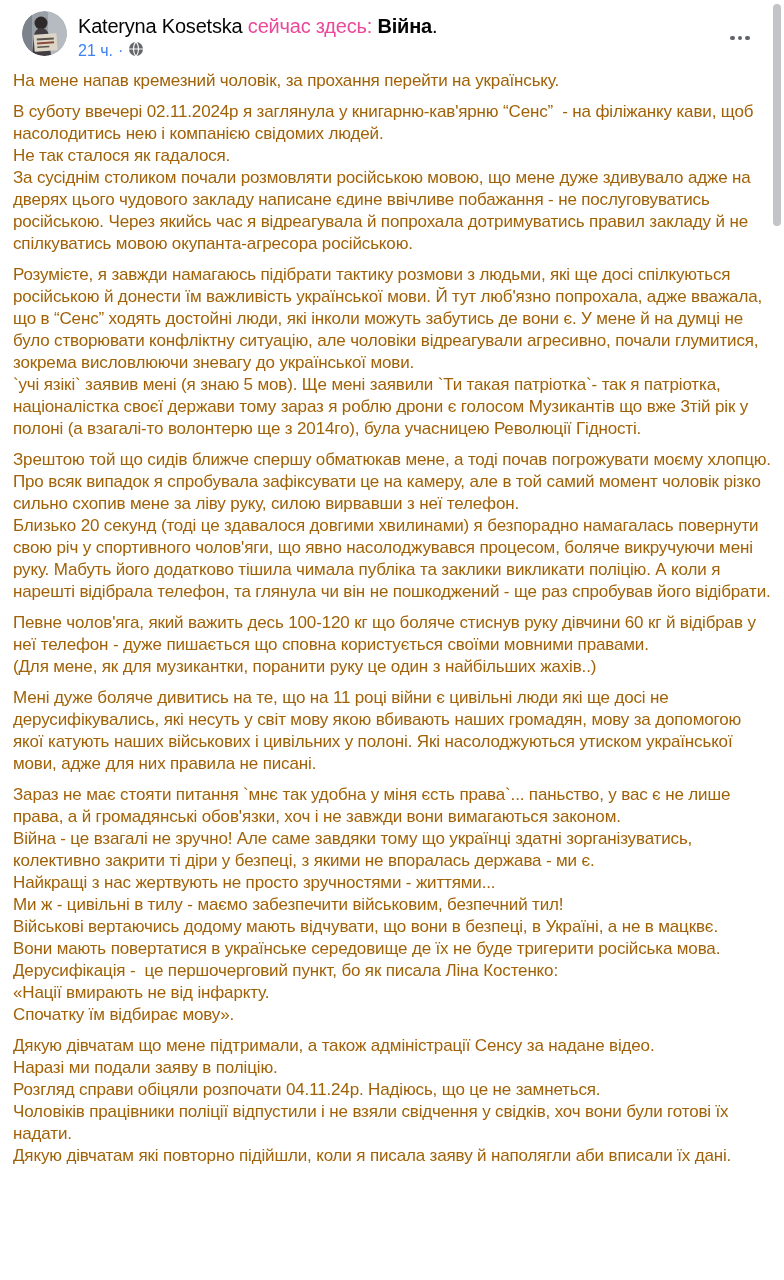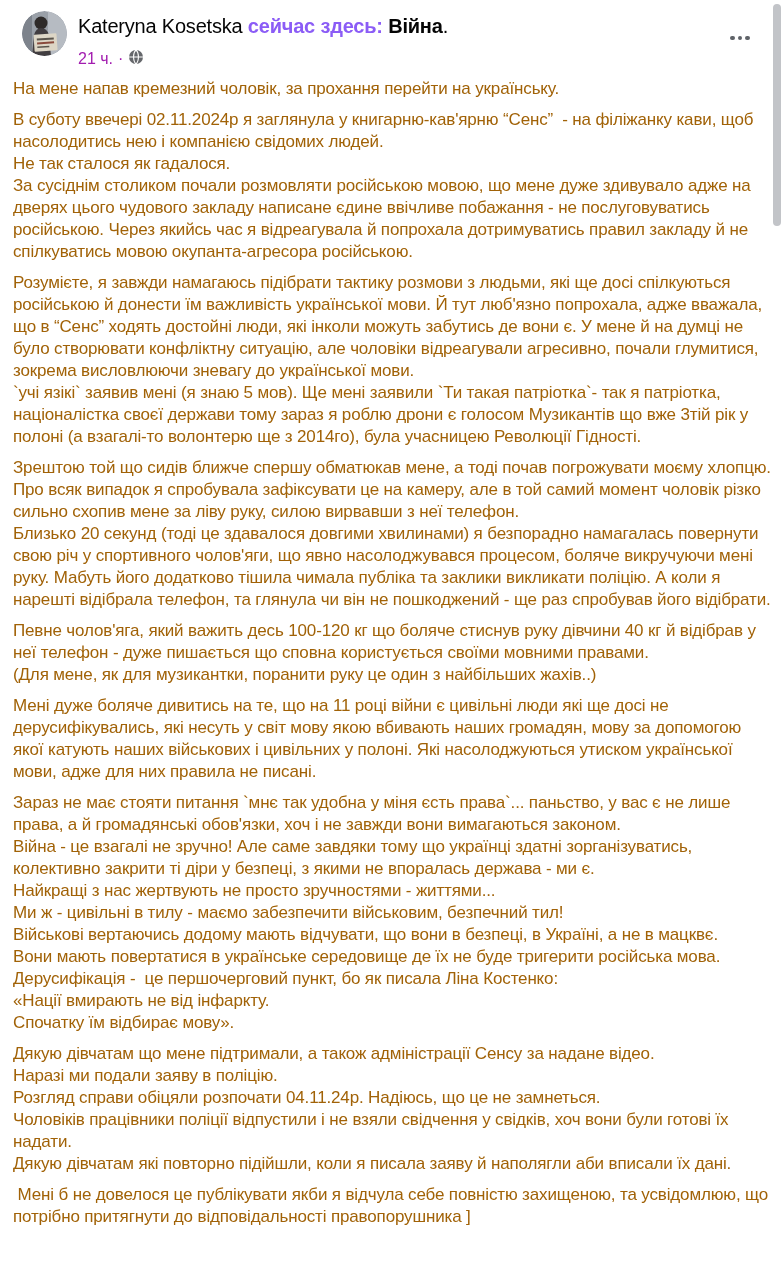--- a/index.html
+++ b/index.html
@@ -23,26 +23,26 @@
     cursor: pointer;
   }
   .header-text { margin-left: 11px; padding-top: 3px; }
   .name-line {
     font-size: 20px;
     line-height: 24px;
     color: #050505;
     letter-spacing: -0.2px;
   }
   .name-line .author { font-weight: normal; cursor: pointer; }
-  .name-line .context { color: #8b5cf6; font-weight: bold; }
+  .name-line .context { color: #ec4899; font-weight: normal; }
   .name-line .location { font-weight: bold; cursor: pointer; }
   .meta-line {
-    margin-top: 11px;
+    margin-top: 3px;
     font-size: 16px;
-    color: #a21caf;
+    color: #3b82f6;
     display: flex;
     align-items: center;
     gap: 5px;
   }
   .meta-line .timestamp { cursor: pointer; }
   .globe-svg { display: inline-block; vertical-align: middle; }
   .options-btn {
     position: absolute;
     top: 26px; right: 28px;
     width: 32px; height: 24px;
@@ -136,35 +136,34 @@
 <div class="post-body">
     <div class="para">На мене напав кремезний чоловік, за прохання перейти на українську.</div>
     <div class="para">В суботу ввечері 02.11.2024р я заглянула у книгарню-кав'ярню “Сенс”  - на філіжанку кави, щоб насолодитись нею і компанією свідомих людей.
 Не так сталося як гадалося.
 За сусіднім столиком почали розмовляти російською мовою, що мене дуже здивувало адже на дверях цього чудового закладу написане єдине ввічливе побажання - не послуговуватись російською. Через якийсь час я відреагувала й попрохала дотримуватись правил закладу й не спілкуватись мовою окупанта-агресора російською.</div>
     <div class="para">Розумієте, я завжди намагаюсь підібрати тактику розмови з людьми, які ще досі спілкуються російською й донести їм важливість української мови. Й тут люб'язно попрохала, адже вважала, що в “Сенс” ходять достойні люди, які інколи можуть забутись де вони є. У мене й на думці не було створювати конфліктну ситуацію, але чоловіки відреагували агресивно, почали глумитися, зокрема висловлюючи зневагу до української мови.
 `учі язікі` заявив мені (я знаю 5 мов). Ще мені заявили `Ти такая патріотка`- так я патріотка, націоналістка своєї держави тому зараз я роблю дрони є голосом Музикантів що вже 3тій рік у полоні (а взагалі-то волонтерю ще з 2014го), була учасницею Революції Гідності.</div>
     <div class="para">Зрештою той що сидів ближче спершу обматюкав мене, а тоді почав погрожувати моєму хлопцю.
 Про всяк випадок я спробувала зафіксувати це на камеру, але в той самий момент чоловік різко сильно схопив мене за ліву руку, силою вирвавши з неї телефон.
 Близько 20 секунд (тоді це здавалося довгими хвилинами) я безпорадно намагалась повернути свою річ у спортивного чолов'яги, що явно насолоджувався процесом, боляче викручуючи мені руку. Мабуть його додатково тішила чимала публіка та заклики викликати поліцію. А коли я нарешті відібрала телефон, та глянула чи він не пошкоджений - ще раз спробував його відібрати.</div>
-    <div class="para">Певне чолов'яга, який важить десь 100-120 кг що боляче стиснув руку дівчини 40 кг й відібрав у неї телефон - дуже пишається що сповна користується своїми мовними правами.
+    <div class="para">Певне чолов'яга, який важить десь 100-120 кг що боляче стиснув руку дівчини 60 кг й відібрав у неї телефон - дуже пишається що сповна користується своїми мовними правами.
 (Для мене, як для музикантки, поранити руку це один з найбільших жахів..)</div>
     <div class="para">Мені дуже боляче дивитись на те, що на 11 році війни є цивільні люди які ще досі не дерусифікувались, які несуть у світ мову якою вбивають наших громадян, мову за допомогою якої катують наших військових і цивільних у полоні. Які насолоджуються утиском української мови, адже для них правила не писані.</div>
     <div class="para">Зараз не має стояти питання `мнє так удобна у міня єсть права`... паньство, у вас є не лише права, а й громадянські обов'язки, хоч і не завжди вони вимагаються законом.
 Війна - це взагалі не зручно! Але саме завдяки тому що українці здатні зорганізуватись, колективно закрити ті діри у безпеці, з якими не впоралась держава - ми є.
 Найкращі з нас жертвують не просто зручностями - життями...
 Ми ж - цивільні в тилу - маємо забезпечити військовим, безпечний тил!
 Військові вертаючись додому мають відчувати, що вони в безпеці, в Україні, а не в мацквє.
 Вони мають повертатися в українське середовище де їх не буде тригерити російська мова.
 Дерусифікація -  це першочерговий пункт, бо як писала Ліна Костенко:
 «Нації вмирають не від інфаркту.
 Спочатку їм відбирає мову».</div>
     <div class="para">Дякую дівчатам що мене підтримали, а також адміністрації Сенсу за надане відео.
 Наразі ми подали заяву в поліцію.
 Розгляд справи обіцяли розпочати 04.11.24р. Надіюсь, що це не замнеться.
 Чоловіків працівники поліції відпустили і не взяли свідчення у свідків, хоч вони були готові їх надати.
 Дякую дівчатам які повторно підійшли, коли я писала заяву й наполягли аби вписали їх дані.</div>
-    <div class="para"> Мені б не довелося це публікувати якби я відчула себе повністю захищеною, та усвідомлюю, що потрібно притягнути до відповідальності правопорушника ]</div>
   </div>
 
 <div class="scrollbar-track">
   <div class="scrollbar-thumb"></div>
 </div>
 
 </body></html>

